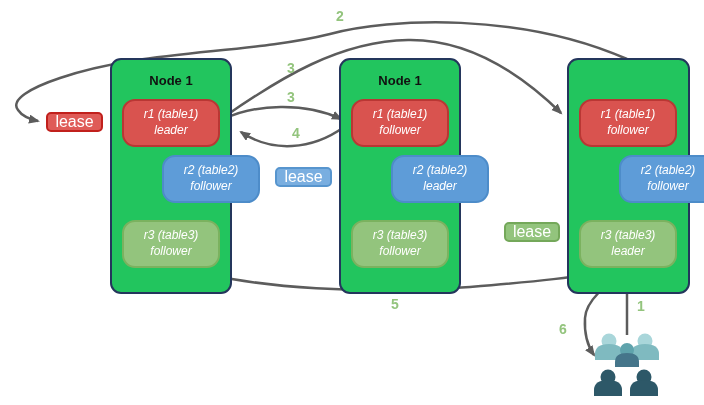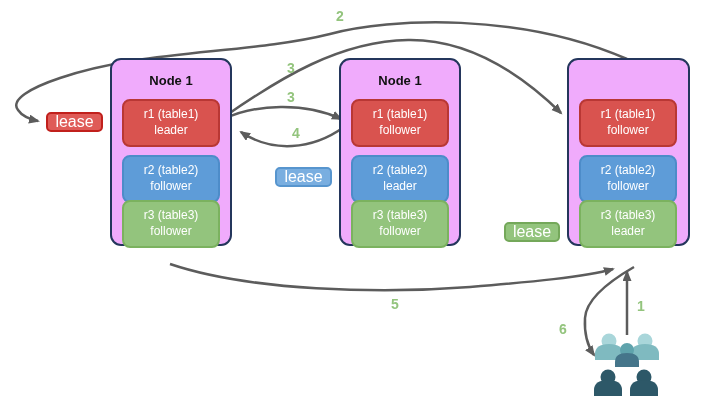--- a/index.html
+++ b/index.html
@@ -13,57 +13,58 @@
   }
   .arrow-layer {
     position: absolute;
     left: 0; top: 0;
     width: 704px; height: 405px;
     pointer-events: none;
   }
   .node {
     position: absolute;
     width: 122px;
-    height: 188px;
-    background: #f0abfc;
+    height: 236px;
+    background: #22c55e;
     border: 2px solid #24365c;
     border-radius: 11px;
     box-sizing: border-box;
   }
   .node-title {
     position: absolute;
     left: 0; right: 0;
     top: 13px;
     text-align: center;
     font-weight: bold;
     font-size: 13px;
     color: #111111;
   }
   .chip {
     position: absolute;
     left: 10px;
     width: 98px;
     height: 48px;
-    border-radius: 8px;
+    border-radius: 13px;
     box-sizing: border-box;
     display: flex;
     flex-direction: column;
     align-items: center;
     justify-content: center;
     color: #ffffff;
     font-size: 12px;
     line-height: 1.32;
     text-align: center;
+    font-style: italic;
   }
   .chip.red   { background: #d9534f; border: 2px solid #b93734; }
   .chip.blue  { background: #5e9cd8; border: 2px solid #4d8cc9; }
   .chip.green { background: #93c47d; border: 2px solid #7bb25f; }
   .chip-r1 { top: 39px; }
-  .chip-r2 { top: 95px; }
-  .chip-r3 { top: 140px; }
+  .chip-r2 { top: 95px; margin-left: 40px; }
+  .chip-r3 { top: 160px; }
   .lease {
     position: absolute;
     height: 20px;
     border-radius: 5px;
     box-sizing: border-box;
     display: flex;
     align-items: center;
     justify-content: center;
     color: #ffffff;
     font-size: 16px;

